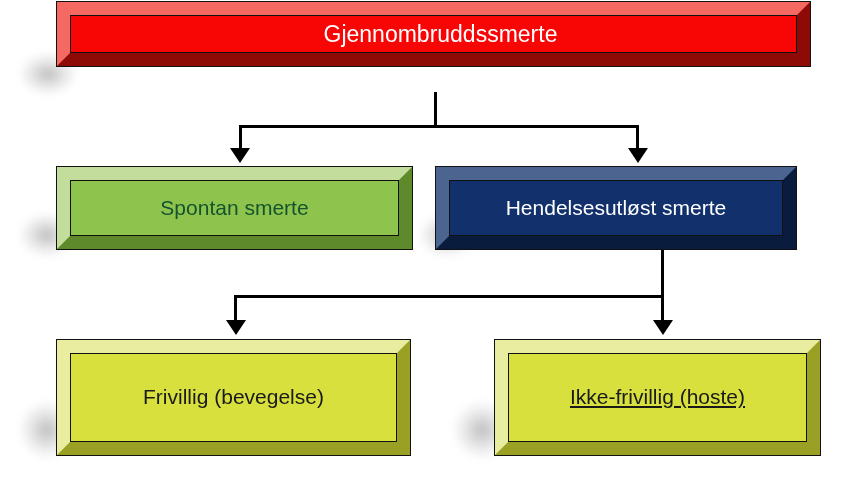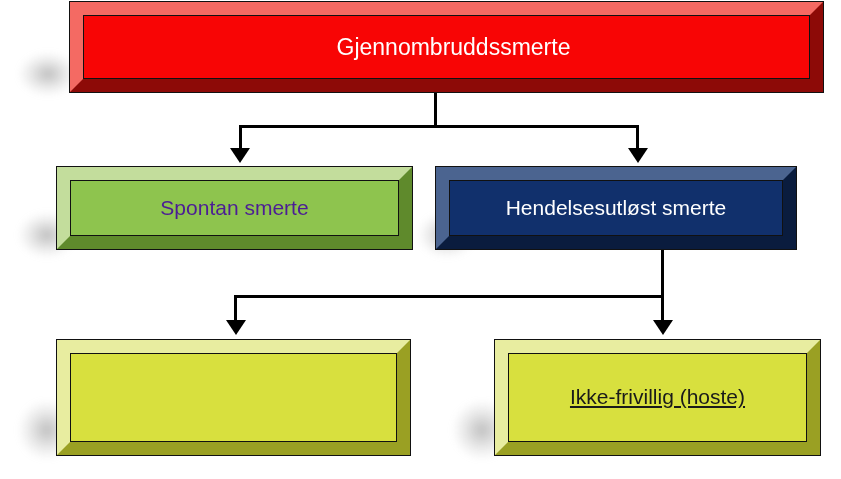--- a/index.html
+++ b/index.html
@@ -52,21 +52,21 @@
 
   
   .node-red {
     background: #f80505;
     border-color: #f46a63 #8d0a07 #8d0a07 #f46a63;
     color: #ffffff;
   }
   .node-green {
     background: #8ec44e;
     border-color: #c3dd9c #5f8a2c #5f8a2c #c3dd9c;
-    color: #4c1d95;
+    color: #14532d;
   }
   .node-blue {
     background: #11306c;
     border-color: #4b6490 #0a1c3e #0a1c3e #4b6490;
     color: #ffffff;
   }
   .node-yellow {
     background: #d8e03e;
     border-color: #e8eda0 #9aa023 #9aa023 #e8eda0;
     color: #1a1a1a;
@@ -106,37 +106,38 @@
   <div class="vline" style="left:636px; top:125px; width:3px; height:25px;"></div>
   <div class="arrow-head" style="left:628px; top:148px;"></div>
 
   <div class="vline" style="left:661px; top:247px; width:3px; height:50px;"></div>
   <div class="hline" style="left:234px; top:295px; width:430px; height:3px;"></div>
   <div class="vline" style="left:234px; top:295px; width:3px; height:28px;"></div>
   <div class="arrow-head" style="left:226px; top:320px;"></div>
   <div class="vline" style="left:661px; top:295px; width:3px; height:28px;"></div>
   <div class="arrow-head" style="left:653px; top:320px;"></div>
 
-  <div class="node node-red" style="left:70px; top:2px; width:753px; height:90px; z-index:6;padding-left:14px;">
+  <div class="node node-red" style="left:57px; top:2px; width:753px; height:64px; z-index:6;padding-left:14px;">
     <span class="inner"></span>
     <span class="label" style="font-size:23px;">Gjennombruddssmerte</span>
   </div>
 
   <div class="node node-green" style="left:57px; top:167px; width:355px; height:82px; z-index:6;">
     <span class="inner"></span>
     <span class="label" style="font-size:21px;">Spontan smerte</span>
   </div>
 
   <div class="node node-blue" style="left:436px; top:167px; width:360px; height:82px; z-index:6;">
     <span class="inner"></span>
     <span class="label" style="font-size:21px;">Hendelsesutløst smerte</span>
   </div>
 
   <div class="node node-yellow" style="left:57px; top:340px; width:353px; height:115px; z-index:6;">
     <span class="inner"></span>
+    <span class="label" style="font-size:21px;">Frivillig (bevegelse)</span>
   </div>
 
   <div class="node node-yellow" style="left:495px; top:340px; width:325px; height:115px; z-index:6;">
     <span class="inner"></span>
     <span class="label" style="font-size:21px;text-decoration:underline;">Ikke-frivillig (hoste)</span>
   </div>
 
 </div>
 
 </body></html>

